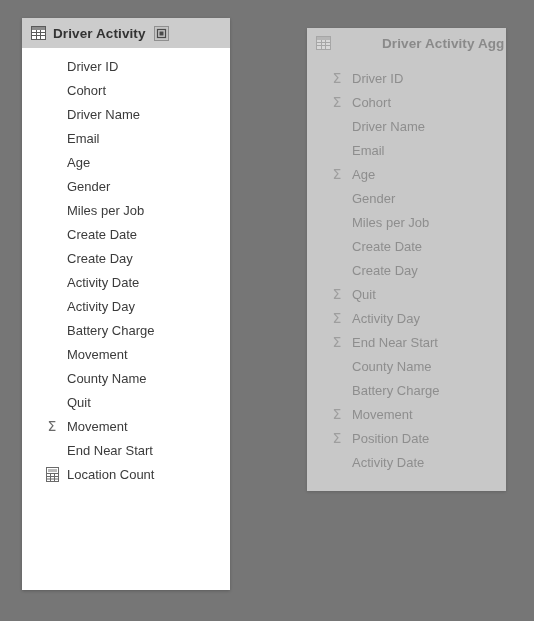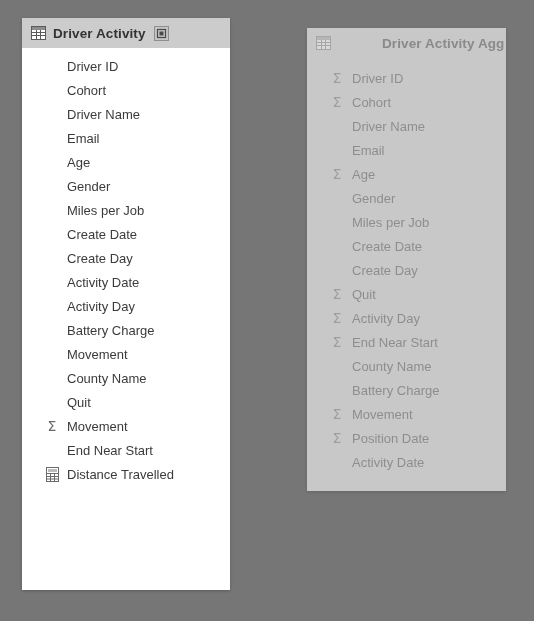--- a/index.html
+++ b/index.html
@@ -212,21 +212,21 @@
           <svg width="13" height="15" viewBox="0 0 13 15">
             <rect x="0.5" y="0.5" width="12" height="14" fill="#ffffff" stroke="#6a6a6a" stroke-width="1"></rect>
             <rect x="2" y="2" width="9" height="3" fill="#6a6a6a" opacity="0.45"></rect>
             <line x1="1" y1="6.5" x2="12" y2="6.5" stroke="#6a6a6a" stroke-width="1"></line>
             <line x1="1" y1="9.5" x2="12" y2="9.5" stroke="#6a6a6a" stroke-width="1"></line>
             <line x1="1" y1="12" x2="12" y2="12" stroke="#6a6a6a" stroke-width="1"></line>
             <line x1="4.5" y1="6" x2="4.5" y2="14" stroke="#6a6a6a" stroke-width="1"></line>
             <line x1="8.5" y1="6" x2="8.5" y2="14" stroke="#6a6a6a" stroke-width="1"></line>
           </svg>
         </span>
-        <span class="field-label">Distance Travelled</span>
+        <span class="field-label">Location Count</span>
       </div>
     </div>
 </div>
 
 <div class="panel" id="panel-secondary">
 
   <div class="panel-header">
     <span class="icon icon-table-hdr">
       <svg width="15" height="14" viewBox="0 0 15 14">
         <rect x="0.5" y="0.5" width="14" height="13" fill="#d8d8d8" stroke="#a6a6a6" stroke-width="1"></rect>

